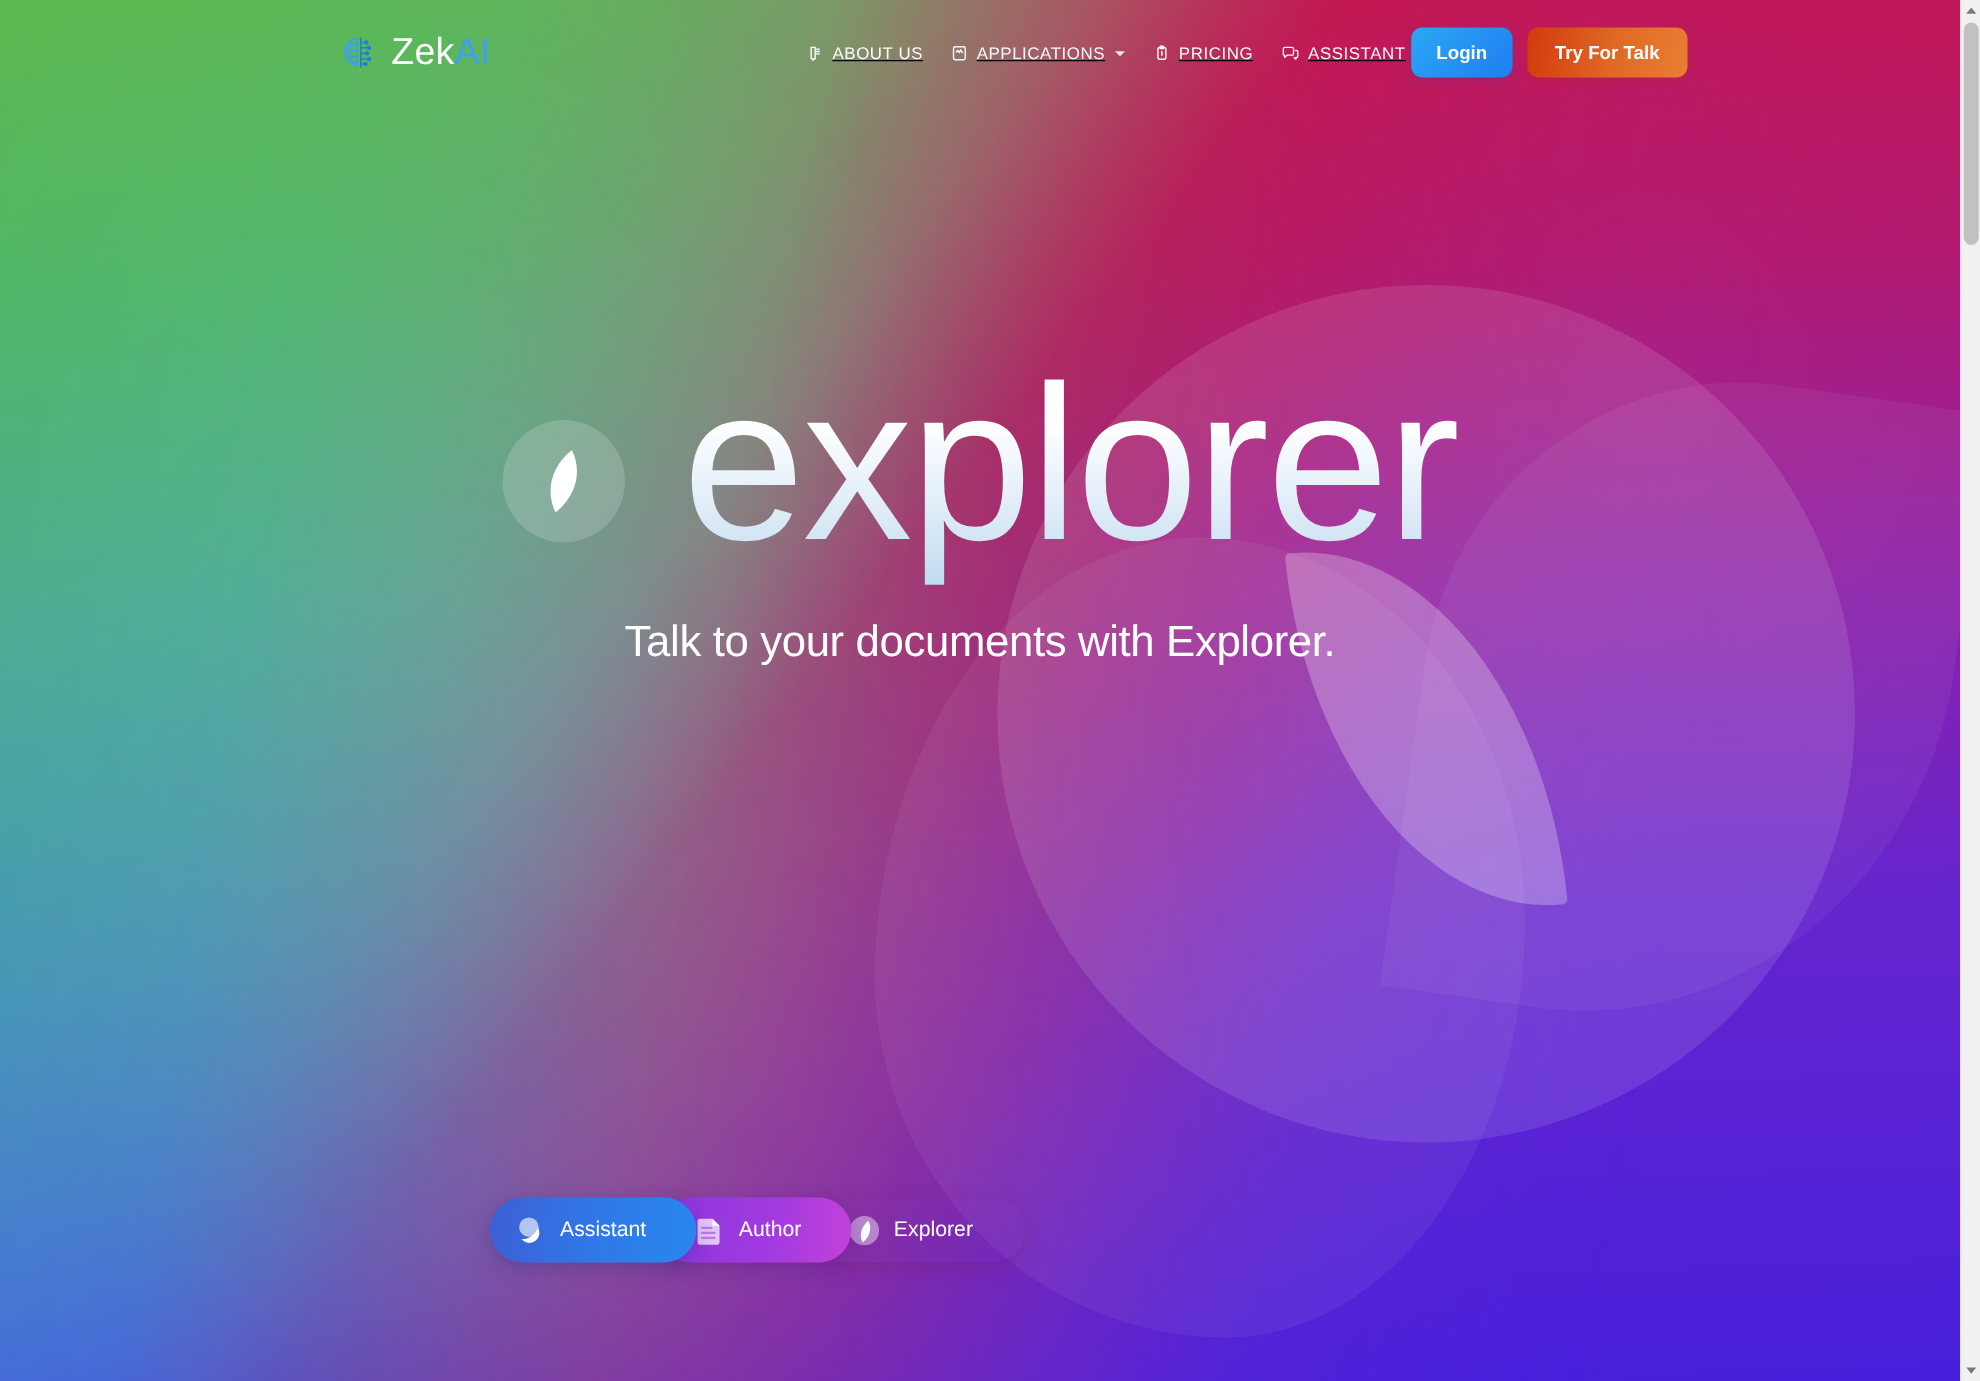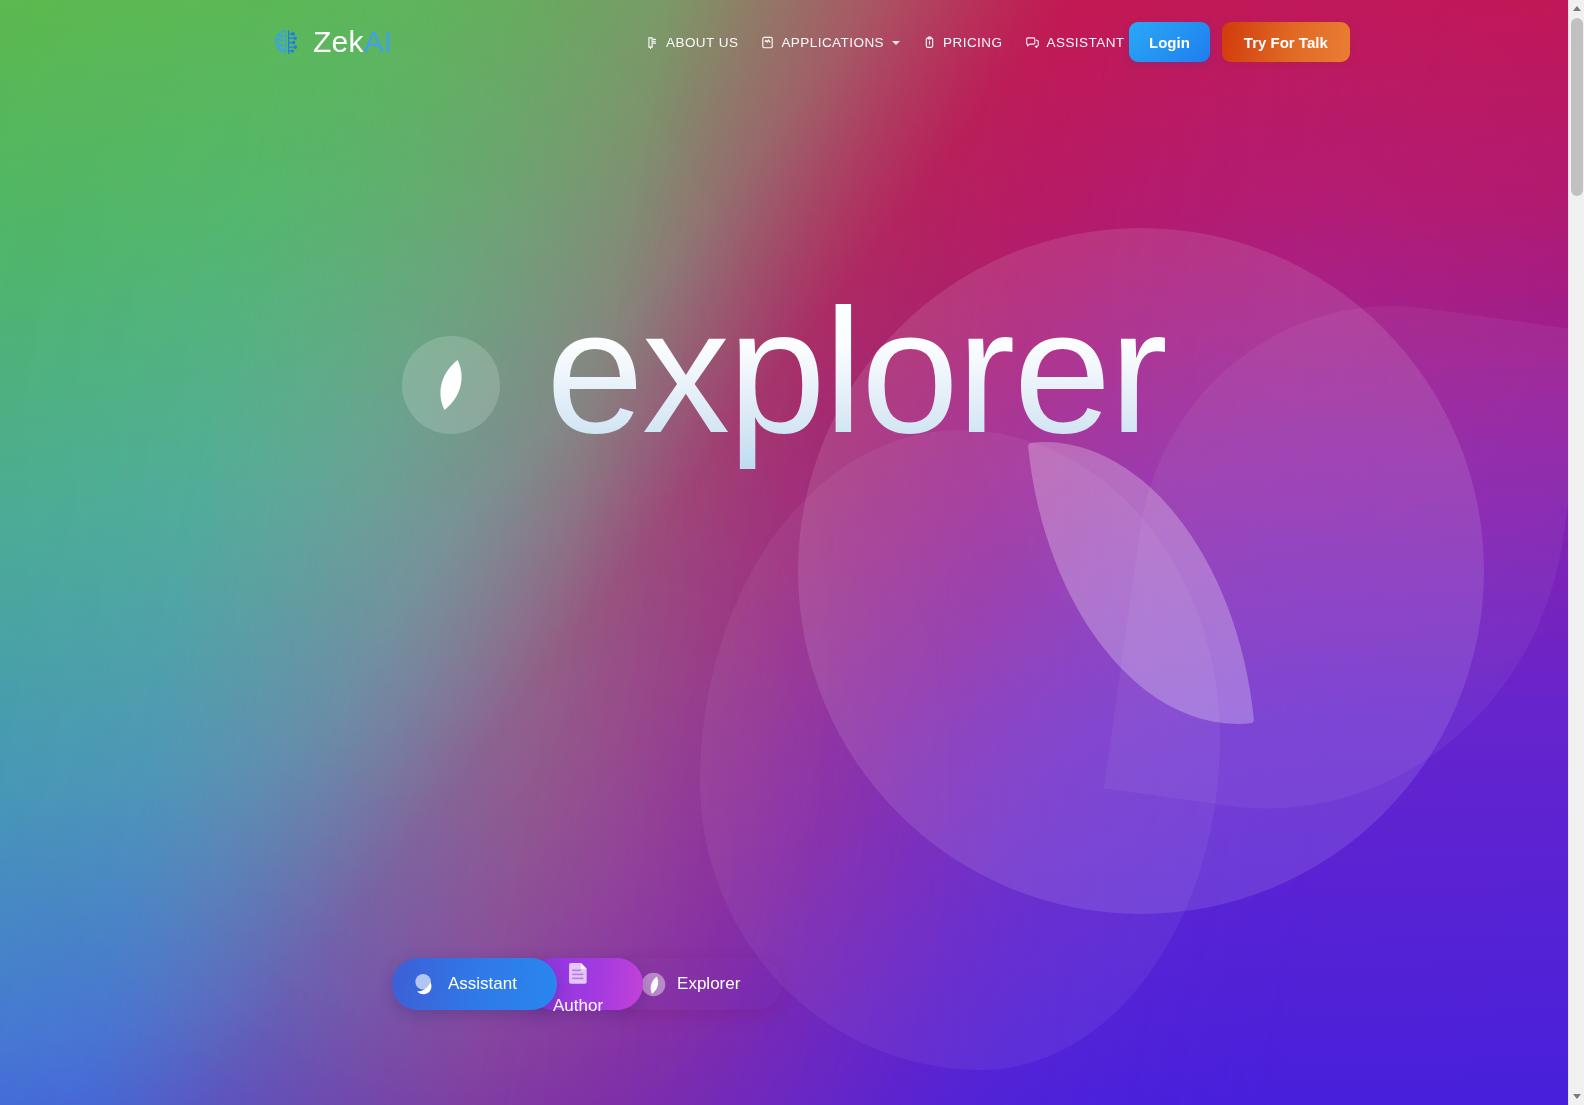--- a/index.html
+++ b/index.html
@@ -162,20 +162,21 @@
     line-height: 1;
   }
   .brand-text .ai { color: #3fa0f0; }
 
   .nav {
     position: absolute;
     left: 645px;
     display: flex;
     align-items: flex-start;
     gap: 22px;
+    text-decoration: underline;
   }
   .nav-item {
     display: flex;
     align-items: center;
     gap: 6px;
     color: #ffffff;
     font-size: 13.5px;
     font-weight: 500;
     letter-spacing: 0.45px;
     text-decoration: none;
@@ -331,21 +332,20 @@
     margin-right: -30px;
     box-shadow: 0 5px 16px rgba(20,30,110,0.25);
   }
   .seg-author {
     background: linear-gradient(95deg, #8a36dd 0%, #a33ae0 60%, #c342d8 100%);
     z-index: 3;
     padding-left: 26px;
     padding-right: 40px;
     margin-right: -30px;
     box-shadow: 0 5px 16px rgba(60,15,120,0.25);
-    flex-direction: column;
   }
   .seg-explorer {
     background: linear-gradient(95deg, #d martian 0%, #e05fc0 0%, #ee7ecf 55%, #f09ad8 100%);
     z-index: 2;
     padding-left: 26px;
     padding-right: 42px;
     margin-right: -30px;
     box-shadow: 0 5px 16px rgba(120,20,90,0.22);
   }
   .seg-designer {
@@ -514,20 +514,21 @@
       <div class="hero-row">
         <div class="hero-badge">
           <span>
             <svg width="40" height="54" viewBox="0 0 40 54" aria-hidden="true">
               <path d="M26.5 2 C9 16 5.5 36 13.5 52 C31 38 34.5 18 26.5 2 Z" fill="#ffffff"></path>
             </svg>
           </span>
         </div>
         <h1 class="hero-title">explorer</h1>
       </div>
+      <p class="hero-sub">Talk to your documents with Explorer.</p>
     </section>
 
     <div class="switcher">
 
       <div class="seg seg-assistant">
         <span class="seg-icon">
           <svg class="seg-icon" viewBox="0 0 32 32" aria-hidden="true">
             <circle cx="14.5" cy="13" r="8.6" fill="#ffffff" opacity="0.62"></circle>
             <path d="M22.6 13.4c2.2 4.2 1 9.4-3 12-3.9 2.5-9 1.6-11.8-1.9 5.4 0.7 11.6-3.4 14.8-10.1z" fill="#ffffff"></path>
           </svg>

